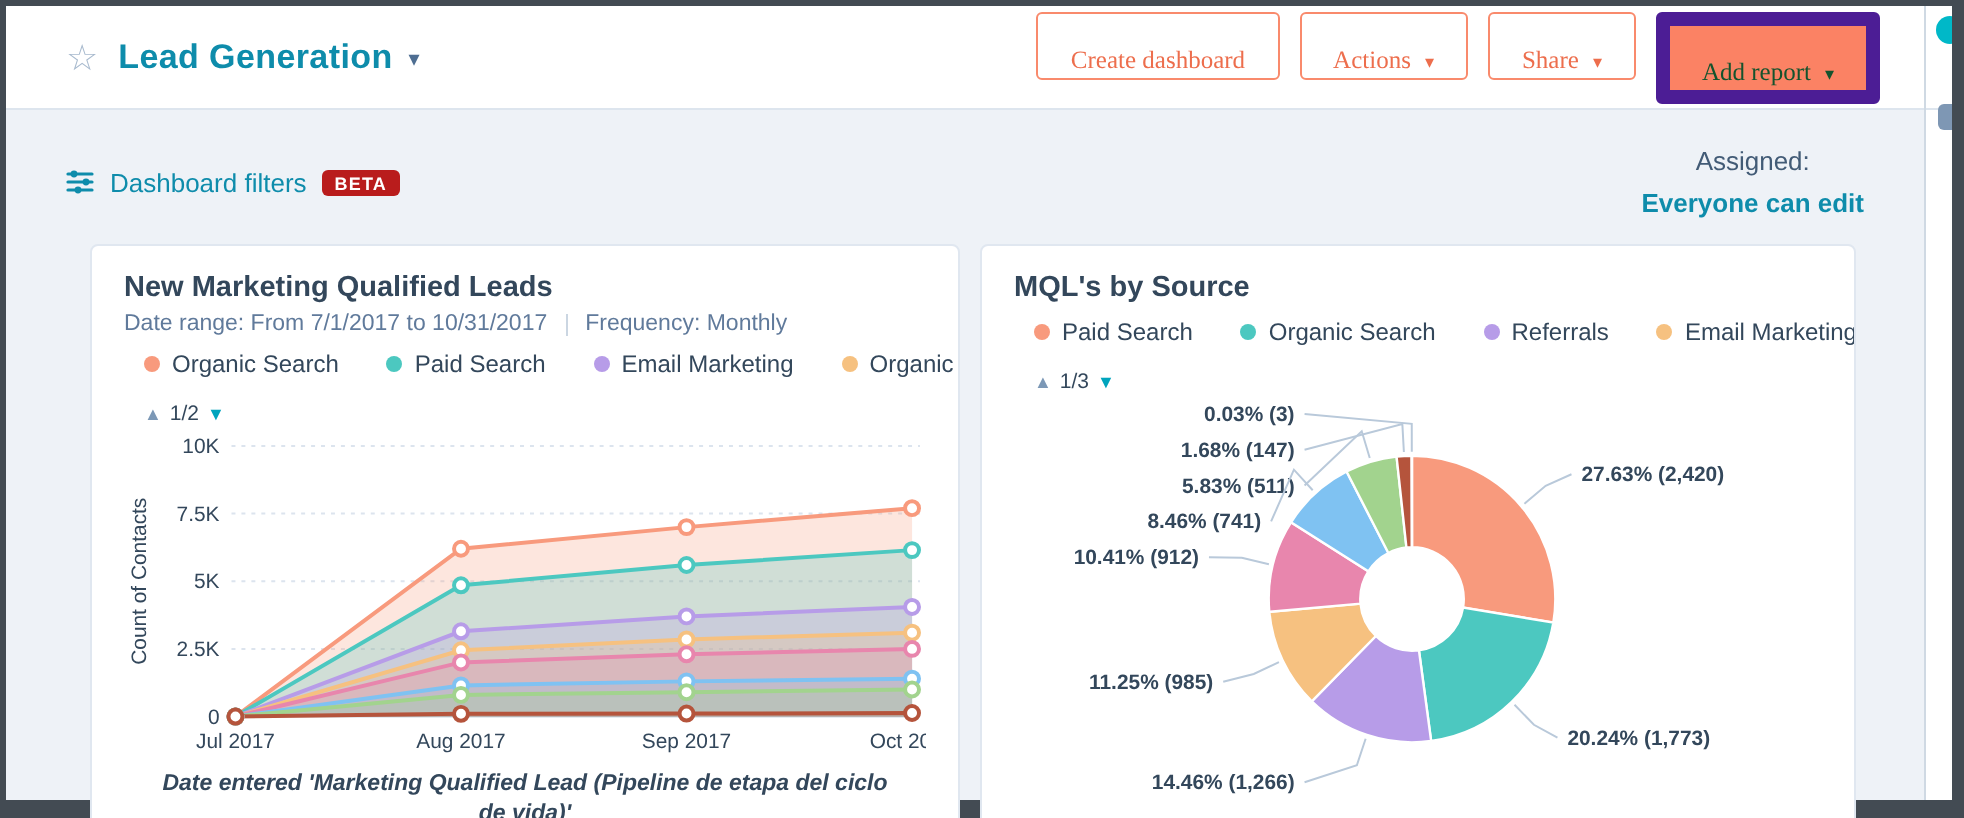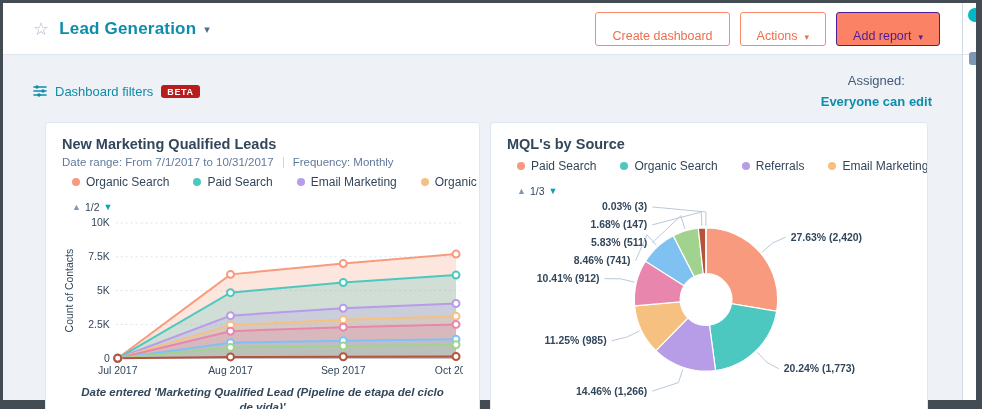--- a/index.html
+++ b/index.html
@@ -14,24 +14,24 @@
   
   .header { height: 52px; background: #fff; border-bottom: 1px solid #dde5ee;
     display: flex; align-items: center; padding: 0 22px 0 30px; flex: none; }
   .star { font-size: 18px; color: #a8bace; cursor: pointer; margin-right: 10px; line-height: 1; }
   .title-dd { display: flex; align-items: center; gap: 8px; cursor: pointer; }
   .page-title { font-size: 17px; font-weight: bold; color: #0e8cab; letter-spacing: .2px; }
   .title-caret { font-size: 11px; color: #4e6e92; padding-top: 2px; }
   .header-spacer { flex: 1; }
   .header-btns { display: flex; gap: 10px; }
   .btn { height: 30px; padding: 16px 16px; border-radius: 3px; font-size: 12.5px;
-    font-family: Liberation Sans, sans-serif; cursor: pointer; white-space: nowrap; }
+    font-family: Liberation Serif, serif; cursor: pointer; white-space: nowrap; }
   .btn .caret { margin-left: 7px; font-size: 9px; }
   .btn.outline { background: #fff; border: 1px solid #f98a6c; color: #ed6e4d; }
-  .btn.solid { background: #fb8264; border: 1px solid #4c1d95; color: #4c1d95; }
+  .btn.solid { background: #fb8264; border: 7px solid #4c1d95; color: #14532d; }
 
   
   .content { flex: 1; padding: 18px 30px 0 30px; min-height: 0; }
   .filters-row { display: flex; align-items: center; }
   .filters-left { display: flex; align-items: center; gap: 8px; cursor: pointer; }
   .filters-label { font-size: 13px; font-weight: normal; color: #0e8cab; }
   .beta-badge { background: #b91c1c; color: #fff; font-size: 9px; font-weight: bold;
     letter-spacing: .6px; padding: 2px 6px 1px; border-radius: 3px; }
   .assigned { margin-left: auto; display: flex; align-items: center; gap: 6px; font-size: 13px; flex-direction: column; }
   .assigned-label { color: #425b76; }
@@ -82,20 +82,21 @@
       <div class="header">
         <span class="star">☆</span>
         <div class="title-dd">
           <span class="page-title">Lead Generation</span>
           <span class="title-caret">▾</span>
         </div>
         <div class="header-spacer"></div>
         <div class="header-btns">
           <button class="btn outline">Create dashboard</button>
           <button class="btn outline"><span>Actions</span><span class="caret">▾</span></button>
+          <button class="btn outline"><span>Share</span><span class="caret">▾</span></button>
           <button class="btn solid"><span>Add report</span><span class="caret">▾</span></button>
         </div>
       </div>
 
       <div class="content">
 
         <div class="filters-row">
           <div class="filters-left">
             <svg width="14" height="12" viewBox="0 0 14 12">
               <g stroke="#0e8cab" stroke-width="1.6" stroke-linecap="round">

